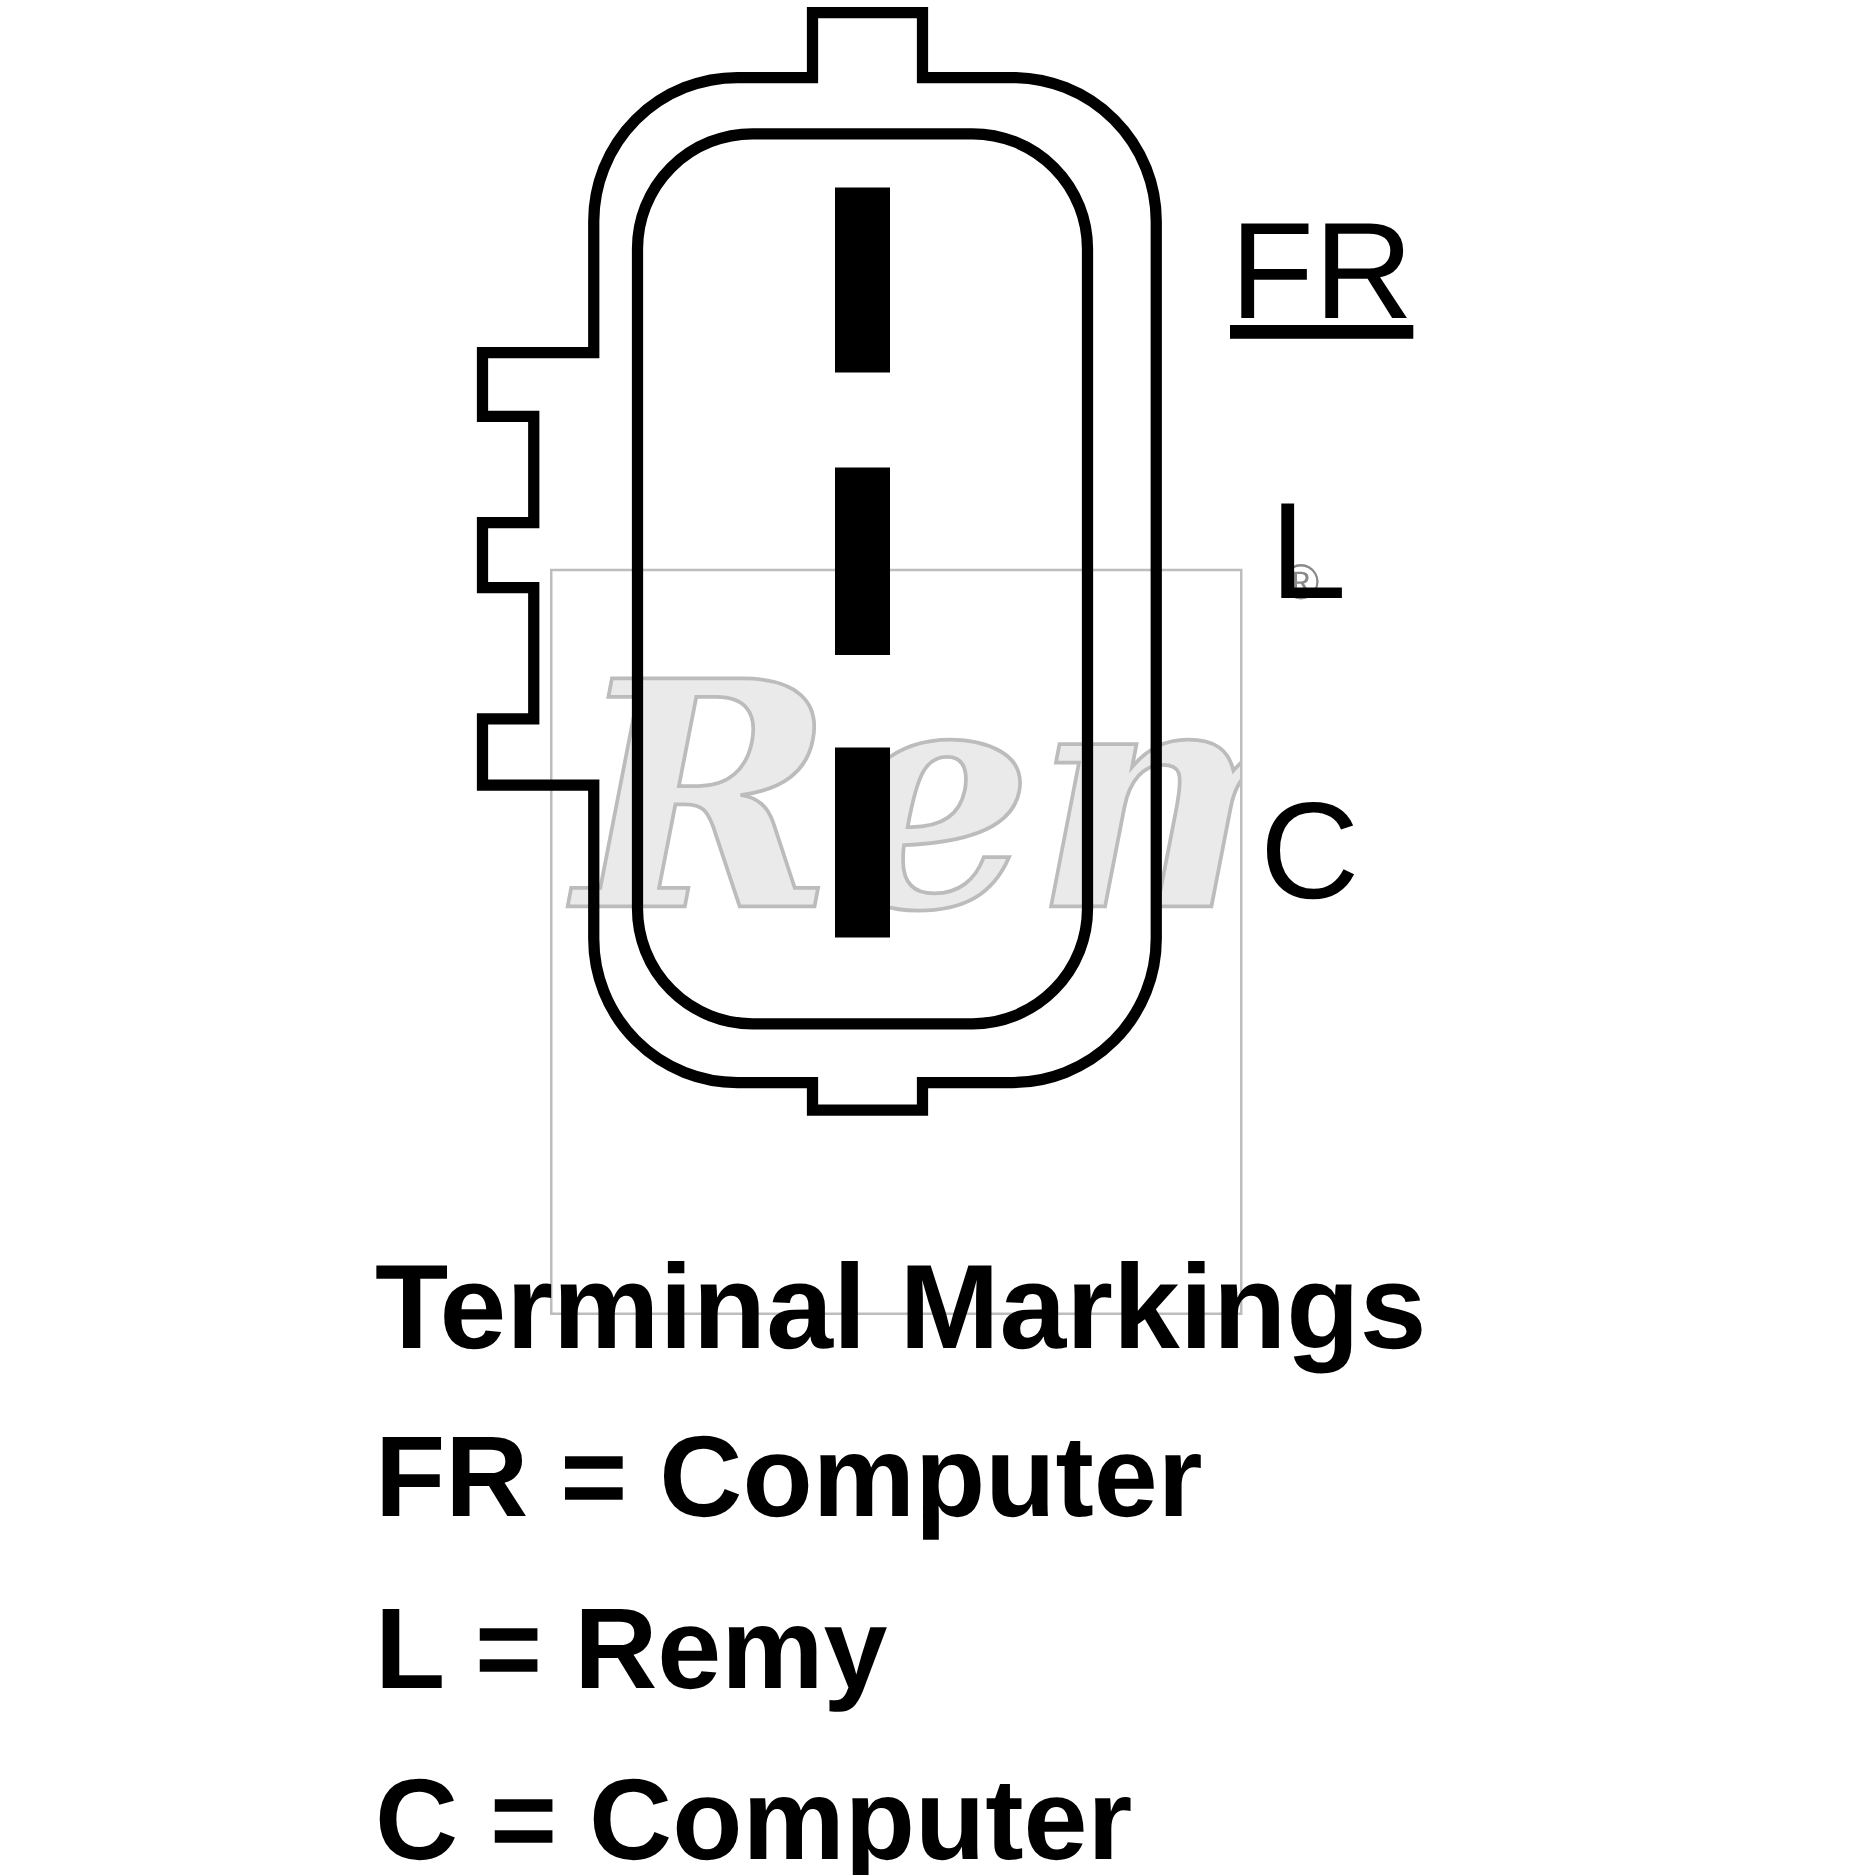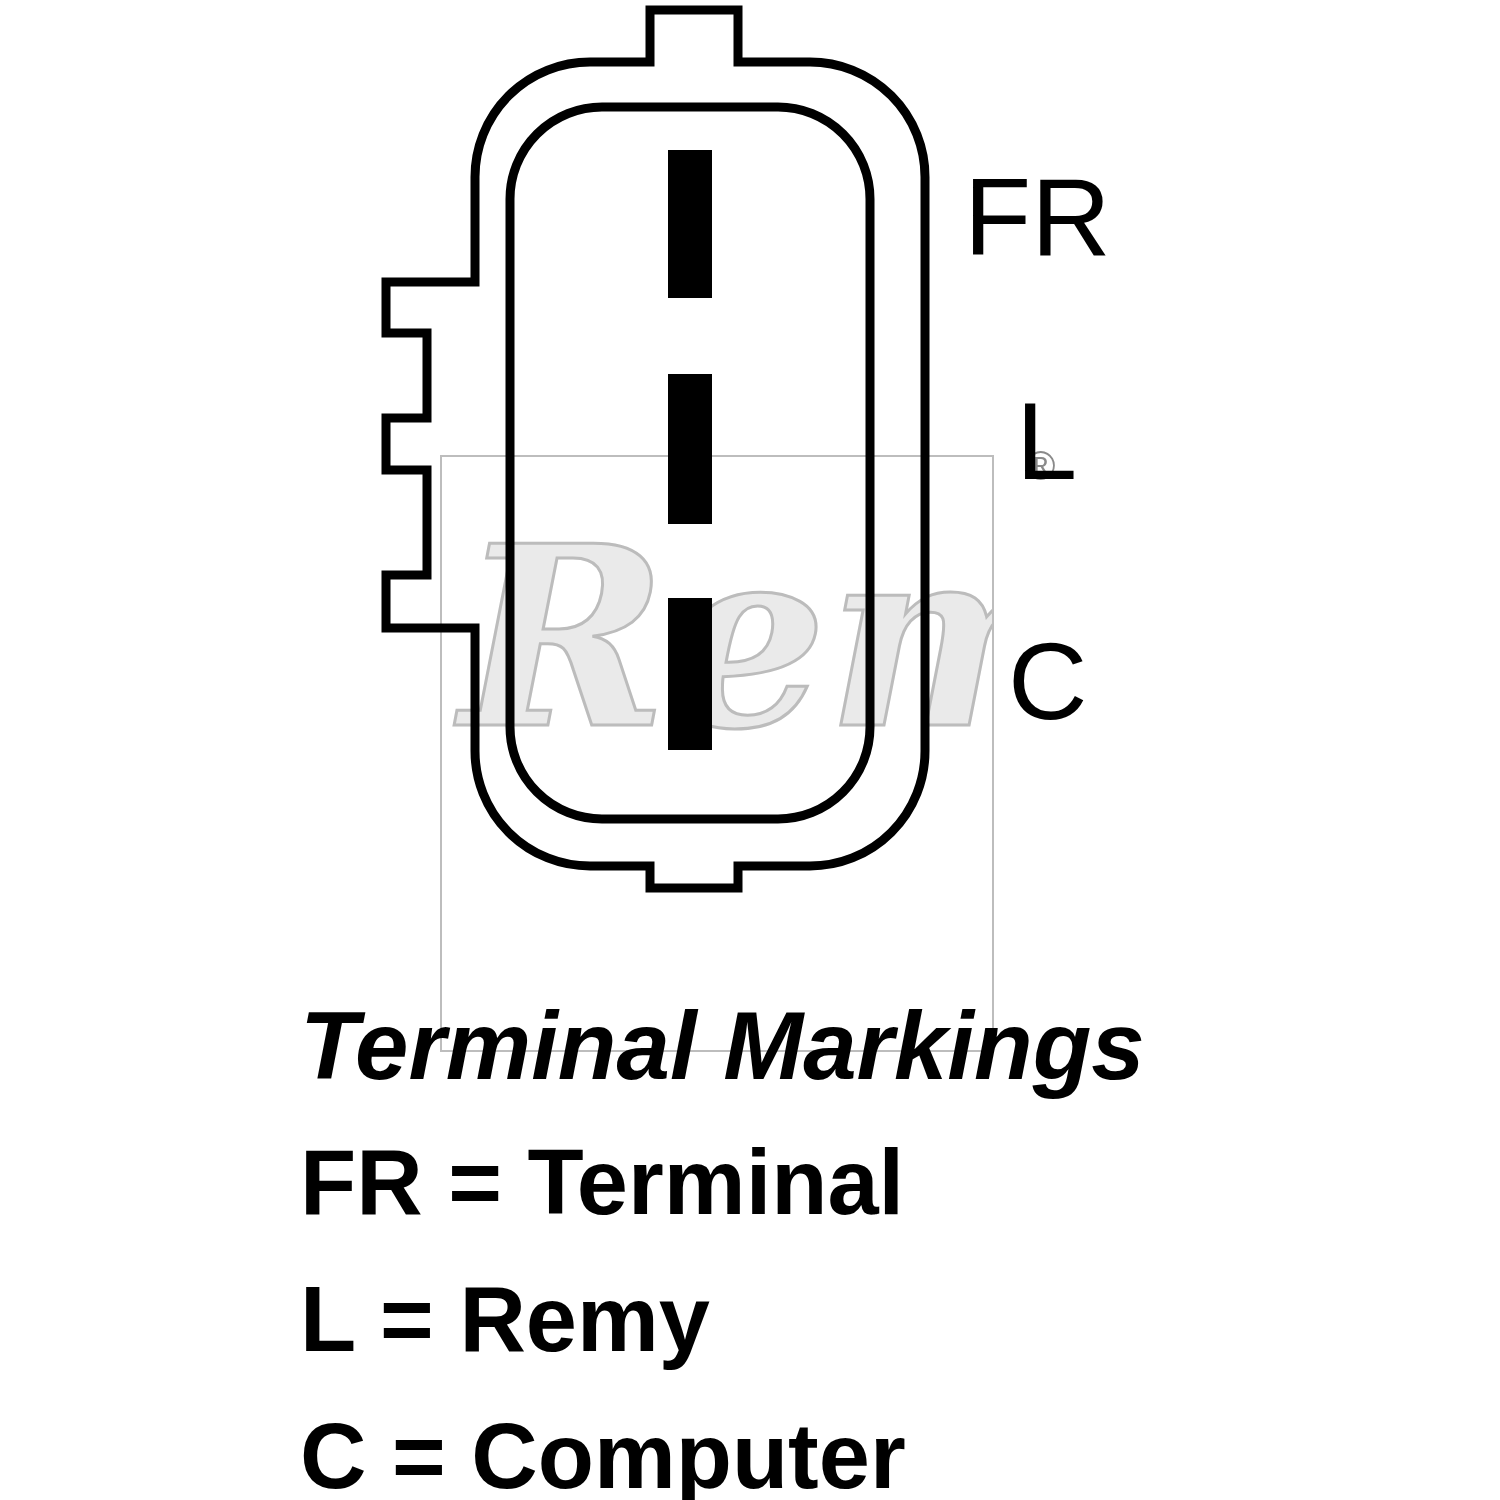--- a/index.html
+++ b/index.html
@@ -56,38 +56,37 @@
     z-index: 2;
   }
   
   .terminal-label {
     position: absolute;
     font-size: 110px;
     line-height: 1;
     color: #000000;
     z-index: 3;
   }
-  .label-fr { left: 964px; top: 162px; }
+  .label-fr { left: 984px; top: 162px; text-decoration: underline; }
   .label-l  { left: 1016px; top: 386px; }
   .label-c  { left: 1008px; top: 626px; }
   
   .legend {
     position: absolute;
     left: 300px;
     top: 998px;
     z-index: 3;
     color: #000000;
   }
   .legend-title {
     font-size: 96px;
     font-weight: 700;
     line-height: 1;
     margin: 0 12px 42px 0;
     white-space: nowrap;
-    font-style: italic;
   }
   .legend-line {
     font-size: 92px;
     font-weight: 700;
     line-height: 1;
     margin: 0 0 45px 0;
     white-space: nowrap;
   }
 </style>
 </head>
@@ -123,18 +122,18 @@
     <rect x="668" y="374" width="44" height="150" fill="#000000"></rect>
     <rect x="668" y="598" width="44" height="152" fill="#000000"></rect>
   </svg>
 
   <div class="terminal-label label-fr">FR</div>
   <div class="terminal-label label-l">L</div>
   <div class="terminal-label label-c">C</div>
 
   <div class="legend">
     <div class="legend-title">Terminal Markings</div>
-    <div class="legend-line">FR = Terminal</div>
+    <div class="legend-line">FR = Computer</div>
     <div class="legend-line">L = Remy</div>
     <div class="legend-line">C = Computer</div>
   </div>
 
 </div>
 
 </body></html>

